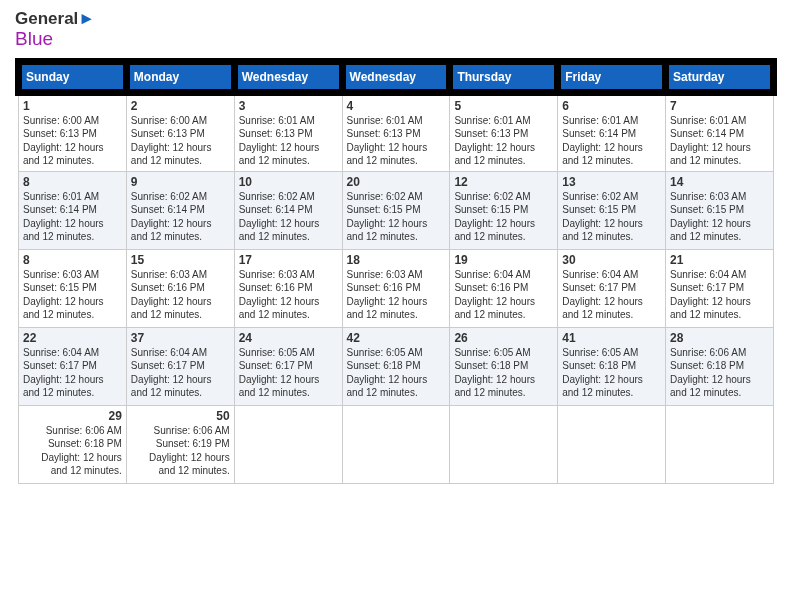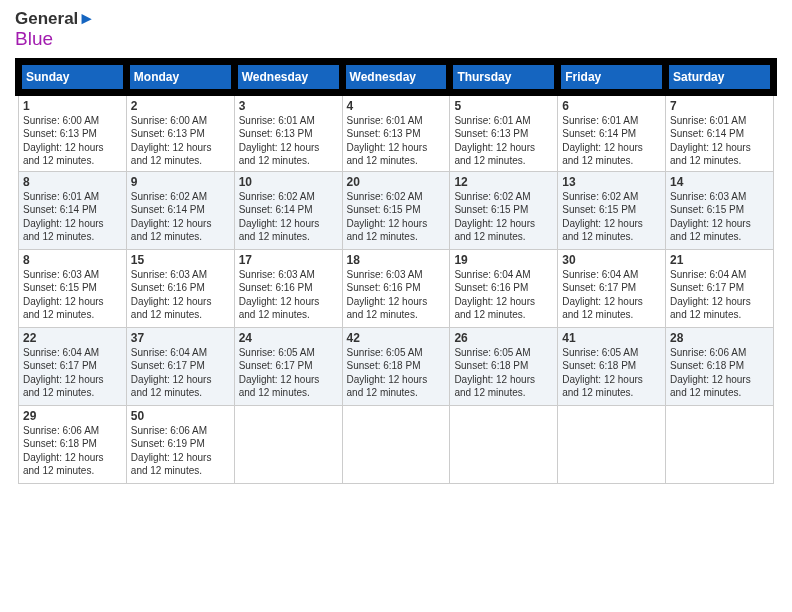--- a/index.html
+++ b/index.html
@@ -56,20 +56,21 @@
       border: 1px solid #ccc;
       vertical-align: top;
       padding: 3px 4px;
       font-size: 9.5px;
       color: #333;
       height: 78px;
       background: #fff;
     }
     .calendar tr:last-child td {
       height: 78px;
+      text-align: right;
     }
     .day-number {
       font-size: 12px;
       font-weight: bold;
       color: #333;
       display: block;
       margin-bottom: 1px;
     }
     .day-info {
       font-size: 10px;

